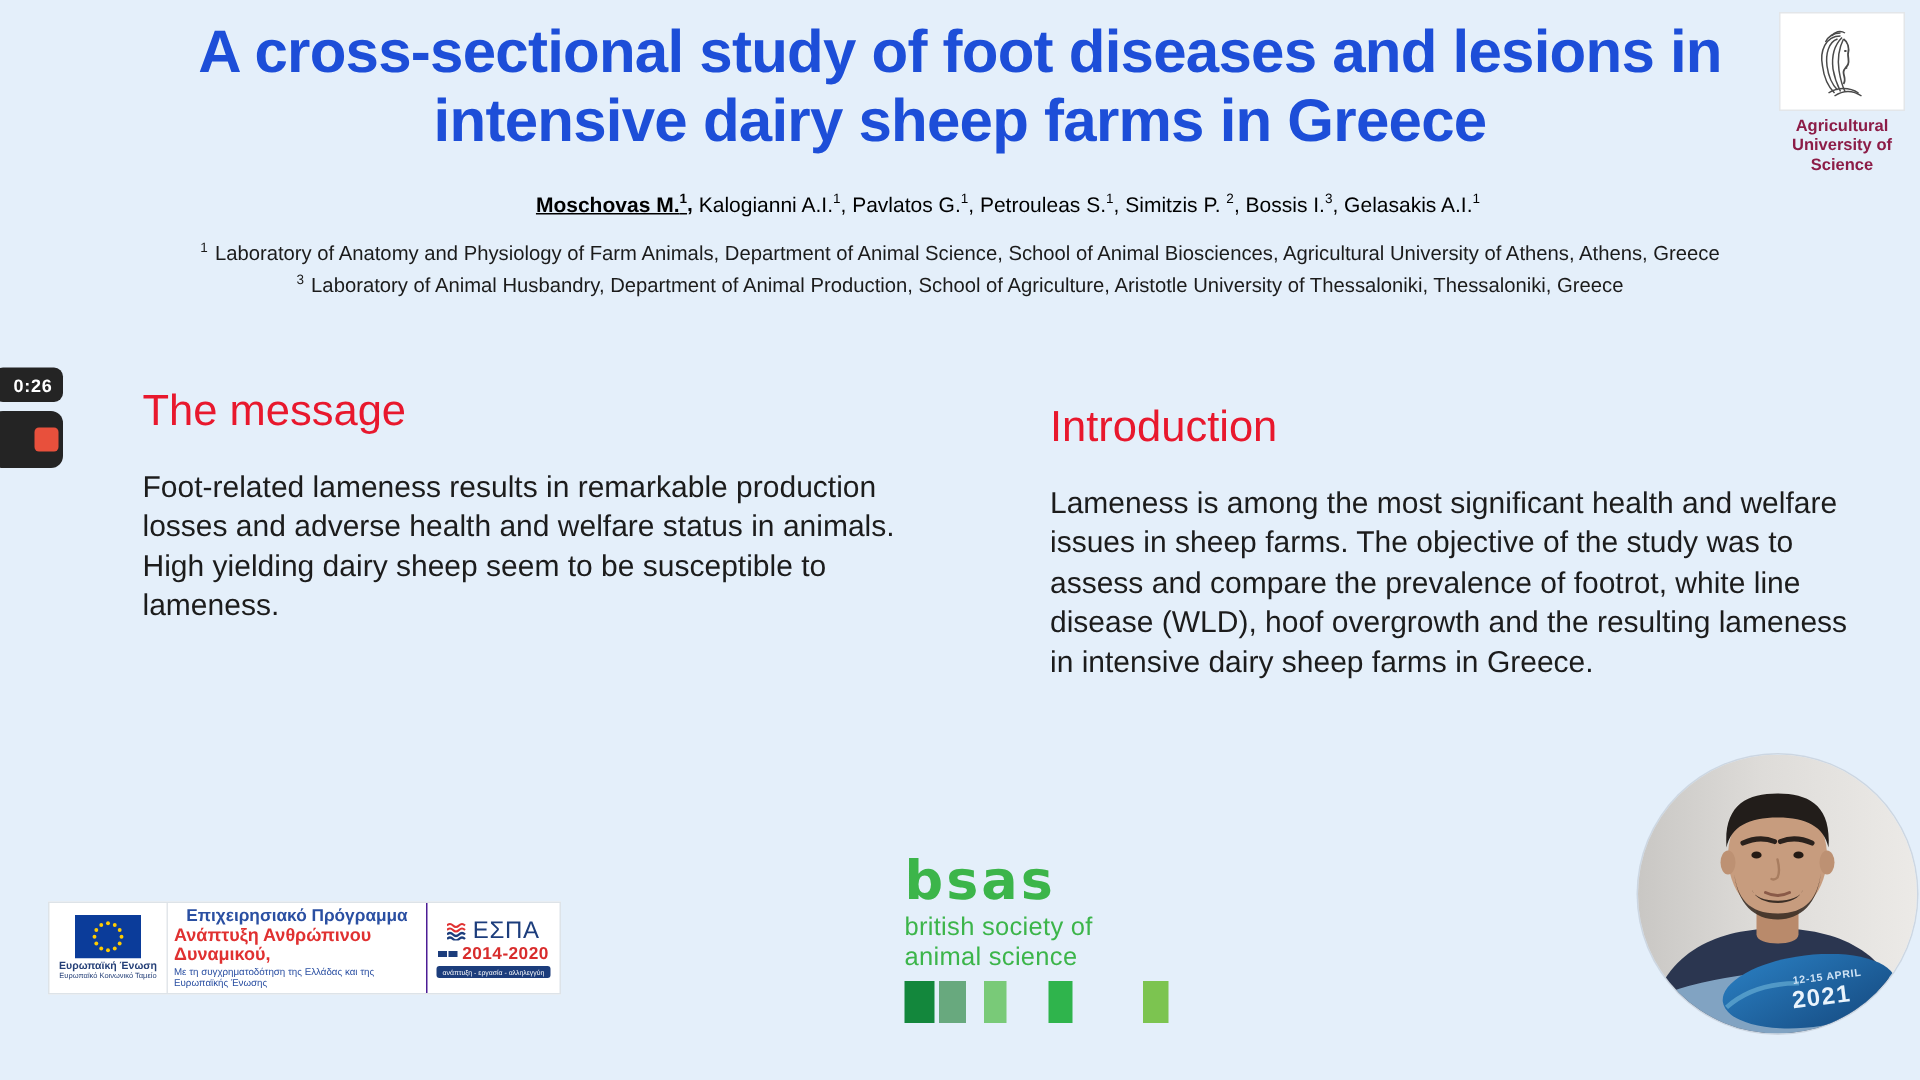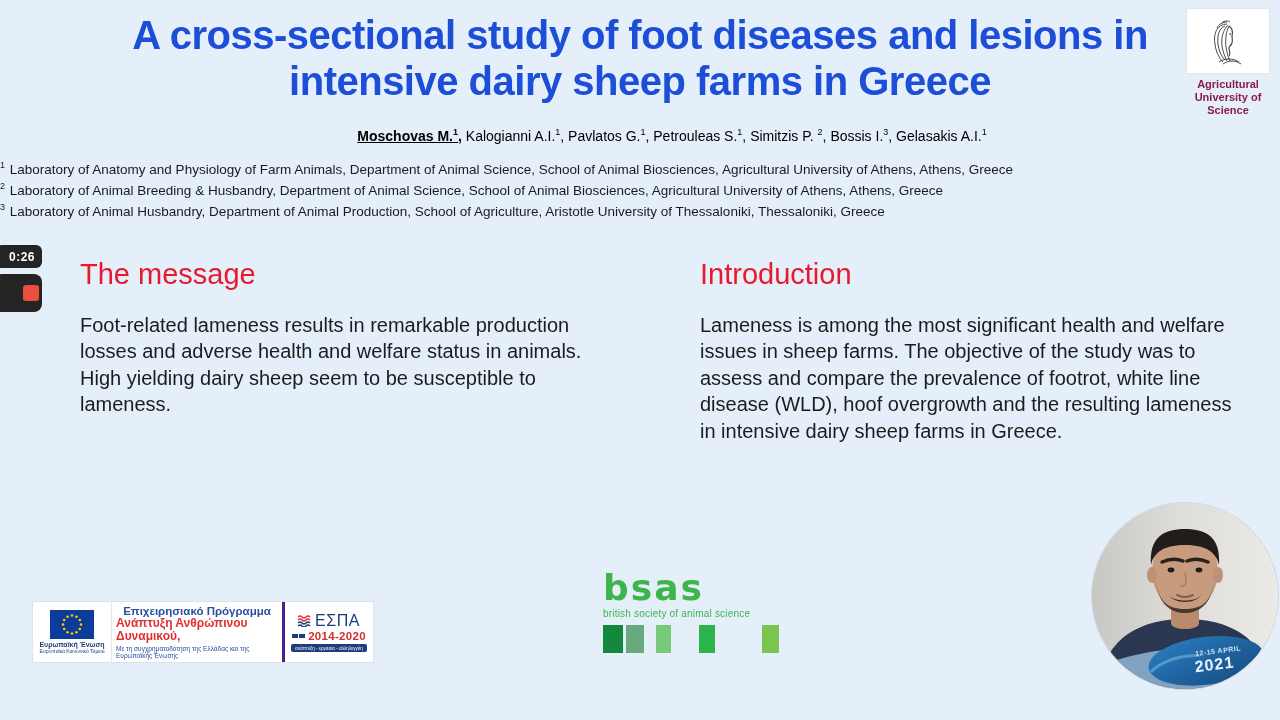--- a/index.html
+++ b/index.html
@@ -9,71 +9,71 @@
 
   
   .title{position:absolute;top:12px;left:50%;transform:translateX(-50%);
          width:1060px;text-align:center;font-size:40px;line-height:1.16;
          font-weight:bold;color:#1d4ed8;letter-spacing:-0.5px;}
   .authors{position:absolute;top:127px;left:0;width:100%;text-align:center;
            font-size:14px;color:#000000;padding-left:32px;}
   .authors .lead{font-weight:bold;}
   .authors .lead .nm{text-decoration:underline;}
   .authors sup{font-size:9px;}
-  .affiliations{position:absolute;top:159px;left:0;width:100%;text-align:left;
+  .affiliations{position:absolute;top:159px;left:0;width:100%;text-align:center;
                 font-size:13.5px;line-height:1.5;color:#1b1b1b;}
   .affiliations sup{font-size:9px;margin-right:1px;}
 
   
   .aua{position:absolute;top:8px;right:8px;width:88px;text-align:center;}
   .aua .emblem{width:82px;height:64px;background:#ffffff;border:1px solid #e3e6e9;
                margin:0 auto;display:flex;align-items:center;justify-content:center;}
   .aua .name{margin-top:4px;font-size:11px;line-height:1.18;font-weight:bold;color:#8c1c47;}
 
   
   .timer{position:absolute;left:-4px;top:245px;width:46px;height:23px;background:#242424;
          border-radius:6px;color:#fff;font-size:12px;font-weight:bold;
          display:flex;align-items:center;justify-content:flex-end;padding-right:7px;
          box-sizing:border-box;letter-spacing:0.5px;}
   .stopbox{position:absolute;left:-6px;top:274px;width:48px;height:38px;background:#242424;
            border-radius:8px;}
   .stopbox .sq{position:absolute;left:29px;top:11px;width:16px;height:16px;border-radius:3px;}
 
   
   .col{position:absolute;top:258px;width:545px;}
-  .col.left{left:80px;}
-  .col.right{left:700px;}
+  .col.left{left:95px;}
+  .col.right{left:700px;margin-top:11px;}
   .col h2{margin:0;font-size:29px;font-weight:400;color:#e8182d;}
   .col p{margin:21px 0 0 0;font-size:20px;line-height:1.32;color:#1c1c1c;}
 
   
   .eu-banner{position:absolute;left:32px;top:601px;width:342px;height:62px;background:#fff;
              border:1px solid #dde3e8;display:flex;align-items:stretch;box-sizing:border-box;}
   .eu-cell{display:flex;flex-direction:column;align-items:center;justify-content:center;}
   .eu-flagcell{width:78px;border-right:1px solid #e2e6ea;}
   .eu-flagcell .lbl1{font-size:7px;font-weight:bold;color:#243f77;margin-top:2px;}
   .eu-flagcell .lbl2{font-size:5px;color:#243f77;}
-  .eu-midcell{flex:1;border-right:3px solid #4c1d95;padding:2px 4px;}
+  .eu-midcell{flex:1;border-right:1px solid #4c1d95;padding:2px 4px;}
   .eu-midcell .l1{font-size:11.5px;font-weight:bold;color:#2a4fa2;}
   .eu-midcell .l2,.eu-midcell .l3{font-size:12px;font-weight:bold;color:#e03131;line-height:1.12;}
   .eu-midcell .l4{font-size:6.5px;color:#2a4fa2;margin-top:2px;}
   .espa-cell{width:88px;}
   .espa-row{display:flex;align-items:center;gap:3px;}
   .espa-word{font-size:16px;font-weight:normal;color:#1c3d7c;letter-spacing:0.5px;}
   .espa-years{font-size:11.5px;font-weight:bold;color:#d82c2c;letter-spacing:0.3px;}
   .espa-tag{margin-top:2px;background:#1c3d7c;border-radius:2px;color:#fff;font-size:4.6px;
             padding:1.5px 4px;white-space:nowrap;}
   .mini-flags{display:flex;gap:1px;}
   .mini-flags i{display:block;width:6px;height:4px;background:#1c3d7c;}
 
   
   .bsas{position:absolute;left:603px;top:570px;width:176px;}
   .bsas .word{font-size:36px;font-weight:bold;color:#3cb54a;letter-spacing:2px;
               line-height:1;font-family:"DejaVu Sans", sans-serif;}
-  .bsas .sub{font-size:10px;color:#3cb54a;margin-top:2px;letter-spacing:0.2px;}
+  .bsas .sub{font-size:17px;color:#3cb54a;margin-top:2px;letter-spacing:0.2px;}
   .bsas .bars{display:flex;margin-top:6px;height:28px;align-items:stretch;}
   .bsas .bars span{display:block;}
   .bsas .bars span:nth-child(1){width:20px;}
   .bsas .bars span:nth-child(2){width:18px;margin-left:3px;}
   .bsas .bars span:nth-child(3){width:15px;margin-left:12px;}
   .bsas .bars span:nth-child(4){width:16px;margin-left:28px;}
   .bsas .bars span:nth-child(5){width:17px;margin-left:47px;}
 
   
   .webcam{position:absolute;left:1092px;top:503px;width:186px;height:186px;border-radius:50%;
@@ -83,21 +83,20 @@
 <body>
 
 <div class="slide">
 
   <div class="title">A cross-sectional study of foot diseases and lesions in intensive dairy sheep farms in Greece</div>
 
   <div class="authors"><span class="author lead"><span class="nm">Moschovas M.<sup>1</sup></span>, </span><span class="author"><span class="nm">Kalogianni A.I.</span><sup>1</sup>, </span><span class="author"><span class="nm">Pavlatos G.</span><sup>1</sup>, </span><span class="author"><span class="nm">Petrouleas S.</span><sup>1</sup>, </span><span class="author"><span class="nm">Simitzis P. </span><sup>2</sup>, </span><span class="author"><span class="nm">Bossis I.</span><sup>3</sup>, </span><span class="author"><span class="nm">Gelasakis A.I.</span><sup>1</sup></span></div>
 
   <div class="affiliations">
       <div><sup>1</sup> Laboratory of Anatomy and Physiology of Farm Animals, Department of Animal Science, School of Animal Biosciences, Agricultural University of Athens, Athens, Greece</div>
-      <div><sup>2</sup> Laboratory of Animal Breeding &amp; Husbandry, Department of Animal Science, School of Animal Biosciences, Agricultural University of Athens, Athens, Greece</div>
       <div><sup>3</sup> Laboratory of Animal Husbandry, Department of Animal Production, School of Agriculture, Aristotle University of Thessaloniki, Thessaloniki, Greece</div>
     </div>
 
   <div class="aua">
     <div class="emblem">
       <svg width="58" height="58" viewBox="0 0 58 58">
         <g fill="none" stroke="#4a4a4a" stroke-width="1">
 
           <path d="M30 14 C33 16 34 20 33 24 C33 27 34 29 33 31 C32 33 30 34 30 36 C30 39 32 41 30 44" stroke-width="1.2"></path>
 

